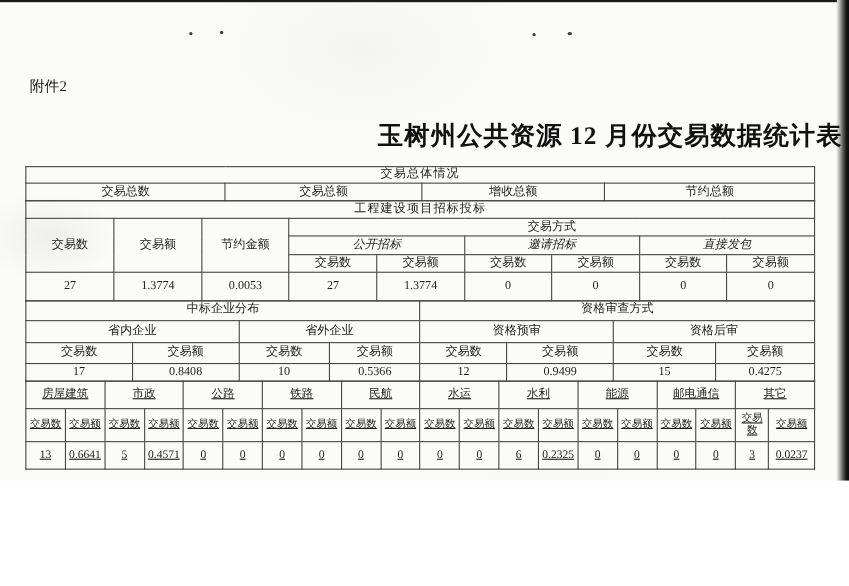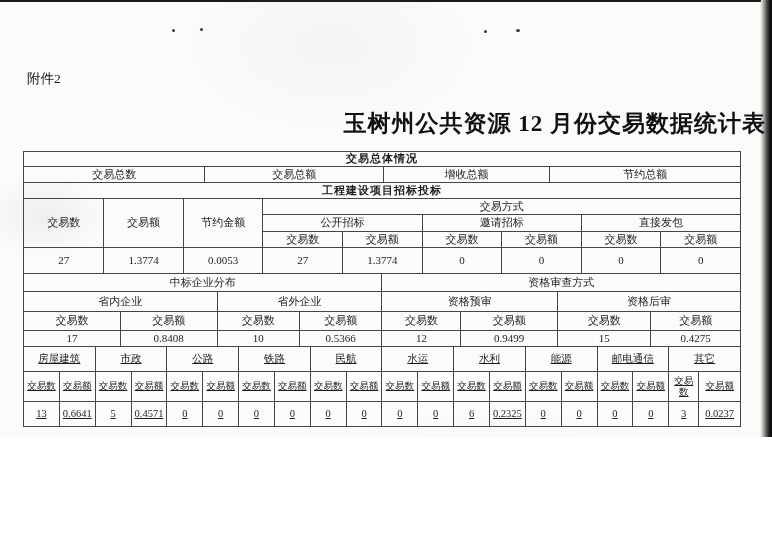--- a/index.html
+++ b/index.html
@@ -18,23 +18,23 @@
     background:linear-gradient(to right, rgba(200,200,196,0) 0%, #b9b9b5 25%, #555552 55%, #151515 80%, #0d0d0d 100%); }
   .speck { position:absolute; background:#3a3a3a; border-radius:50%; }
   .attachment { position:absolute; left:27px; top:70px; font-size:13.5px; color:#161616; }
   .doc-title { position:absolute; left:0; top:108px; width:766px; text-align:right;
     font-size:23px; font-weight:bold; letter-spacing:1px; color:#111; }
   .sheet { position:absolute; left:23px; top:151px; width:718px; }
   table.t { width:100%; border-collapse:collapse; table-layout:fixed; }
   table.t + table.t { margin-top:-1px;padding-left:48px; }
   .t td { border:1px solid #454545; text-align:center; vertical-align:middle;
     padding:0 1px; overflow:hidden; font-size:11px; line-height:1.2; color:#1d1d1d; }
-  .sec-title { font-weight:bold; font-size:12px; letter-spacing:1px; color:#141414; }
-  tr.h15 { height:15px; } tr.h16 { height:16px; } tr.h17 { height:17px; }
-  tr.h18 { height:18px; } tr.h19 { height:19px; } tr.h20 { height:20px; }
+  .sec-title { font-weight:normal; font-size:12px; letter-spacing:1px; color:#141414; }
+  tr.h15 { height:15px; } tr.h16 { height:16px; } tr.h17 { height:17px;font-style:italic; }
+  tr.h18 { height:18px;font-family:Liberation Mono, monospace; } tr.h19 { height:19px; } tr.h20 { height:20px; }
   tr.h25 { height:25px; } tr.h26 { height:26px; } tr.h30 { height:30px; }
   .t4 td { font-size:10.5px;text-decoration:underline; }
   .t4 .sub { font-size:9.5px; line-height:1.15; }
   .t4 .wrap { word-break:break-all; }
   .pagenum { position:absolute; left:645px; top:482px; width:80px; text-align:center;
     font-size:13px; letter-spacing:0.5px; color:#2b2b2b; }
 </style>
 </head>
 <body>
 

